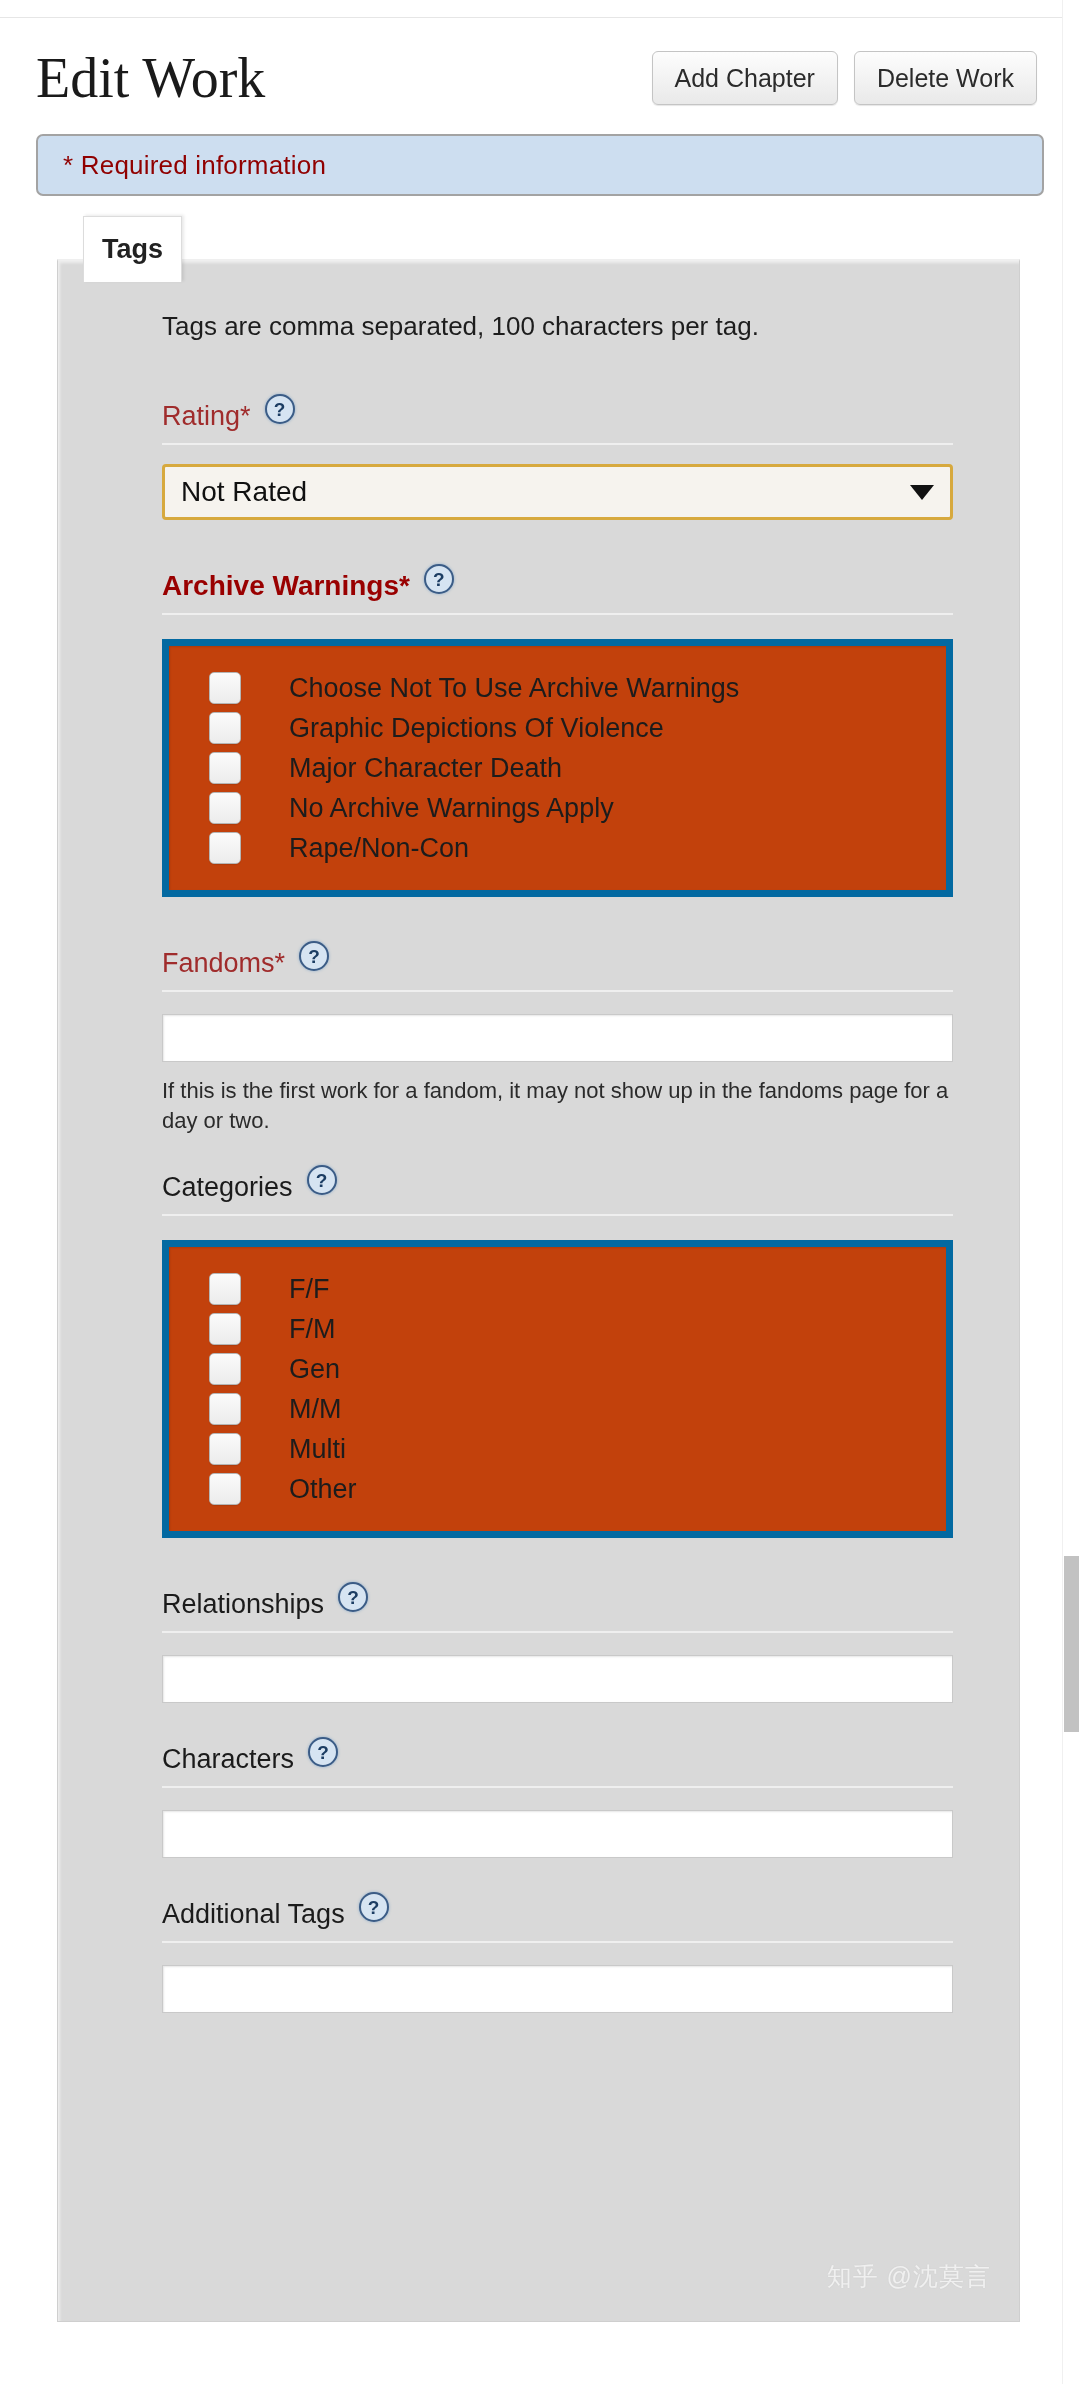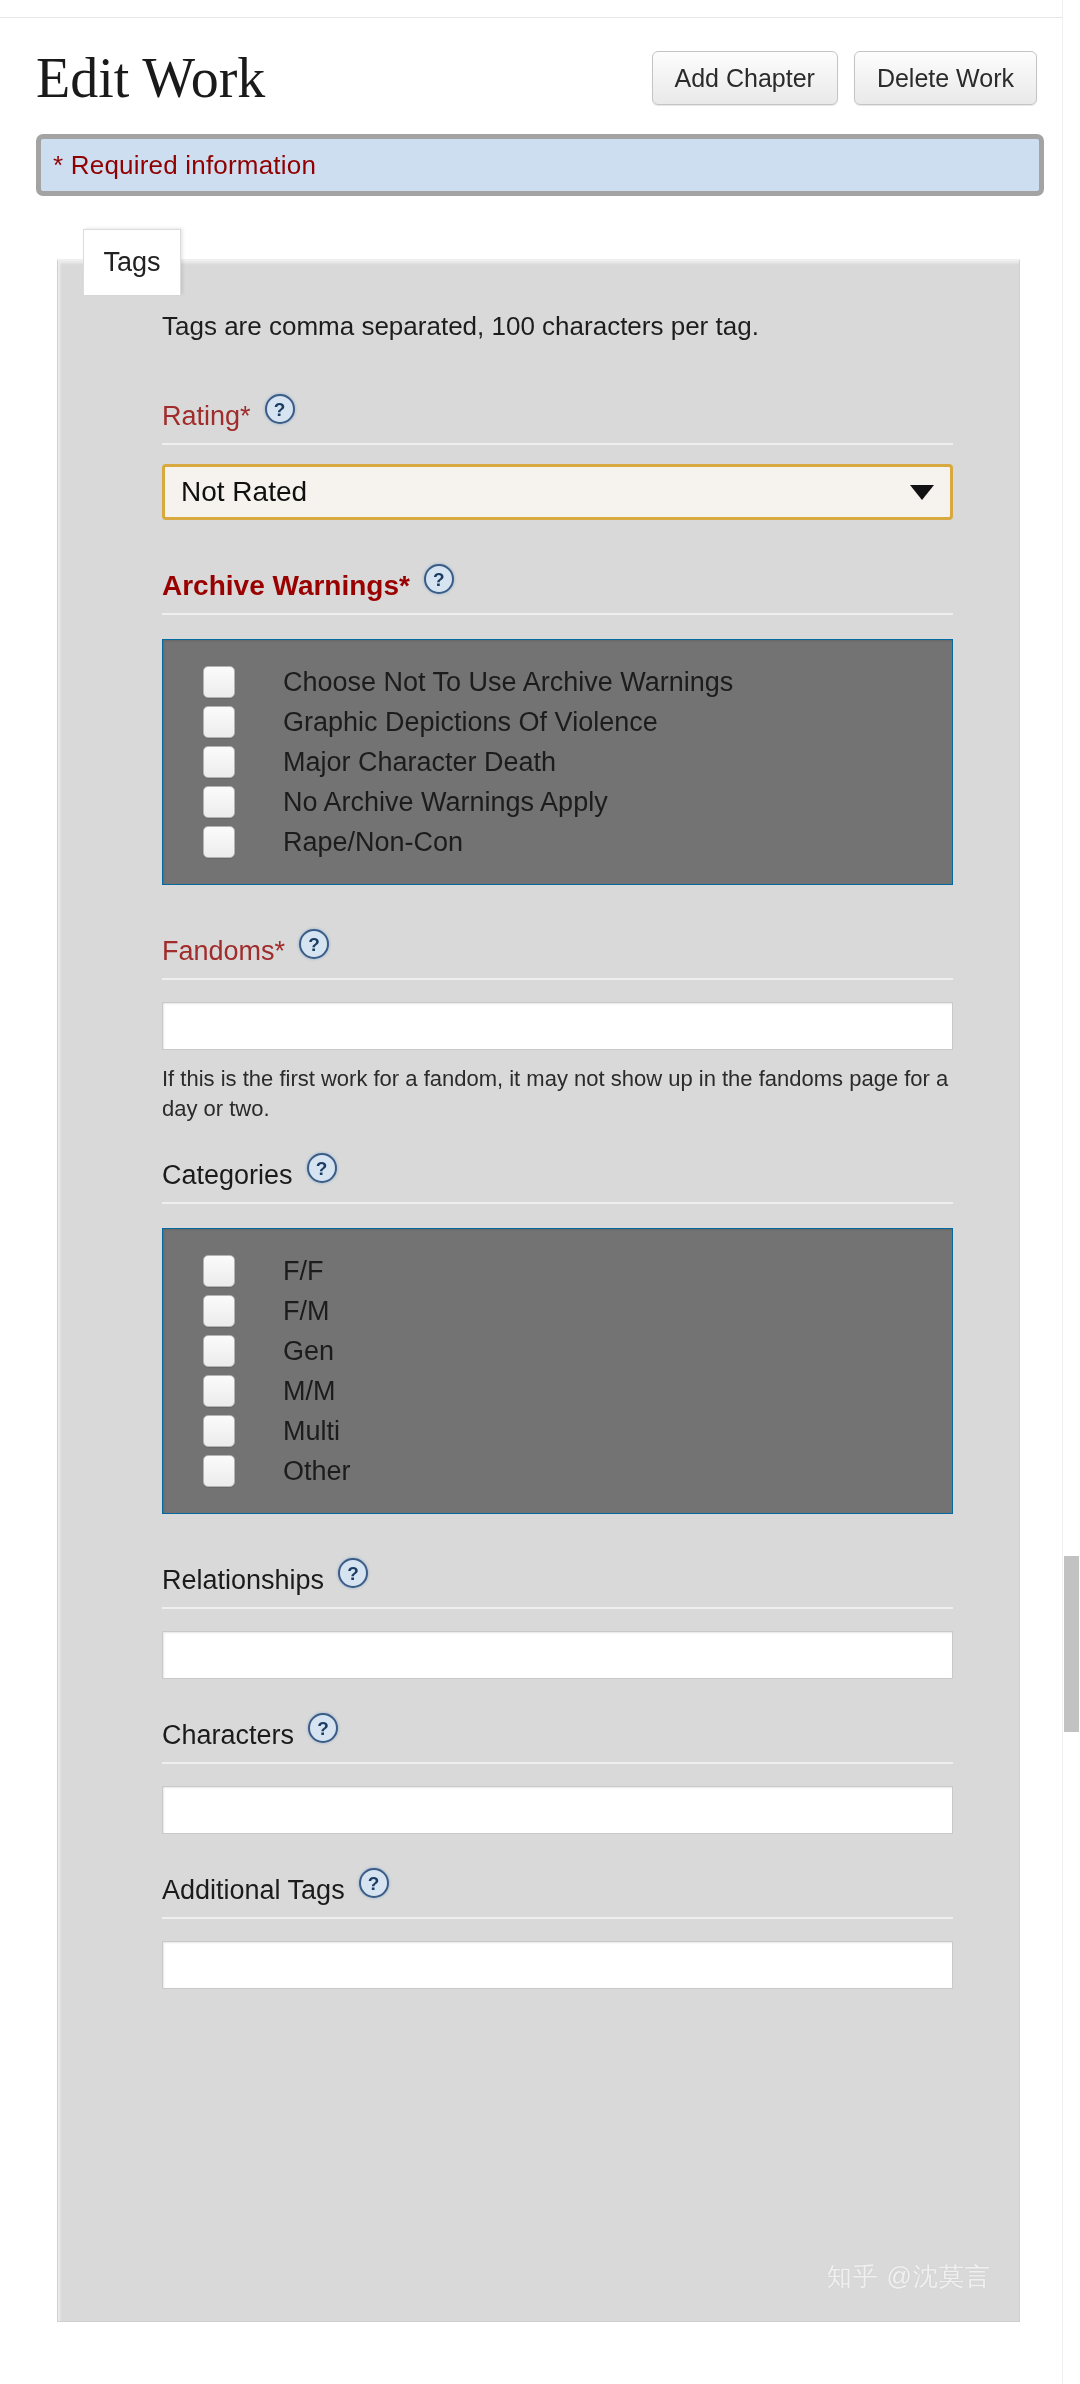--- a/index.html
+++ b/index.html
@@ -64,37 +64,38 @@
     white-space: nowrap;
     cursor: pointer;
   }
 
   
   .notice {
     position: absolute;
     left: 36px; top: 134px;
     width: 1008px; height: 62px;
     background: #cddef0;
-    border: 5px solid #a3a3a3;
+    border: 2px solid #a3a3a3;
     border-radius: 7px;
     display: flex;
     align-items: center;
-    padding-left: 12px;
+    padding-left: 25px;
   }
   .notice-text {
     font-size: 26px;
     color: #900000;
     letter-spacing: 0.2px;
   }
 
   
   .tabs {
     position: absolute;
-    left: 83px; top: 229px;
+    left: 83px; top: 216px;
     z-index: 5;
+    font-weight: bold;
   }
   .tab {
     display: inline-flex;
     align-items: center;
     justify-content: center;
     min-width: 98px;
     height: 66px;
     padding: 0 18px;
     background: #ffffff;
     border: 1px solid #dcdcdc;
@@ -190,22 +191,22 @@
     margin-left: auto;
     width: 0; height: 0;
     border-left: 12px solid transparent;
     border-right: 12px solid transparent;
     border-top: 15px solid #111111;
   }
 
   
   .checklist {
     margin-top: 24px;
-    background: #737373;
-    border: 1px solid #0369a1;
+    background: #c2410c;
+    border: 7px solid #0369a1;
     box-shadow: inset 1px 1px 2px rgba(0,0,0,0.12);
     padding: 22px 0 22px 0;
   }
   .check-row {
     display: flex;
     align-items: center;
     height: 40px;
     padding-left: 40px;
   }
   .cb {

